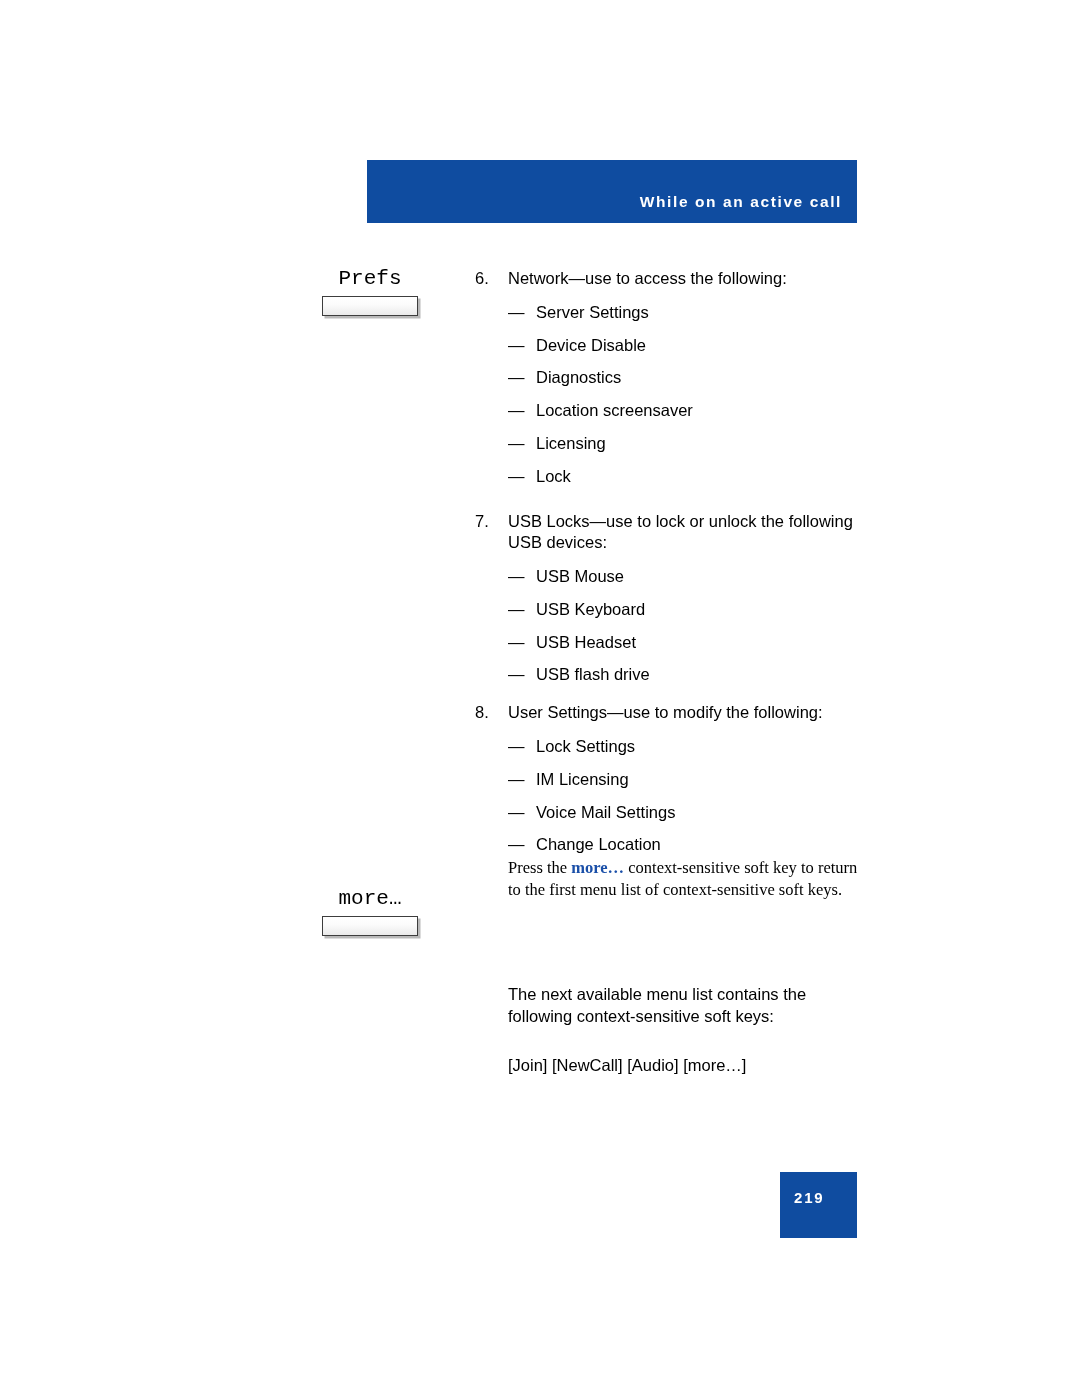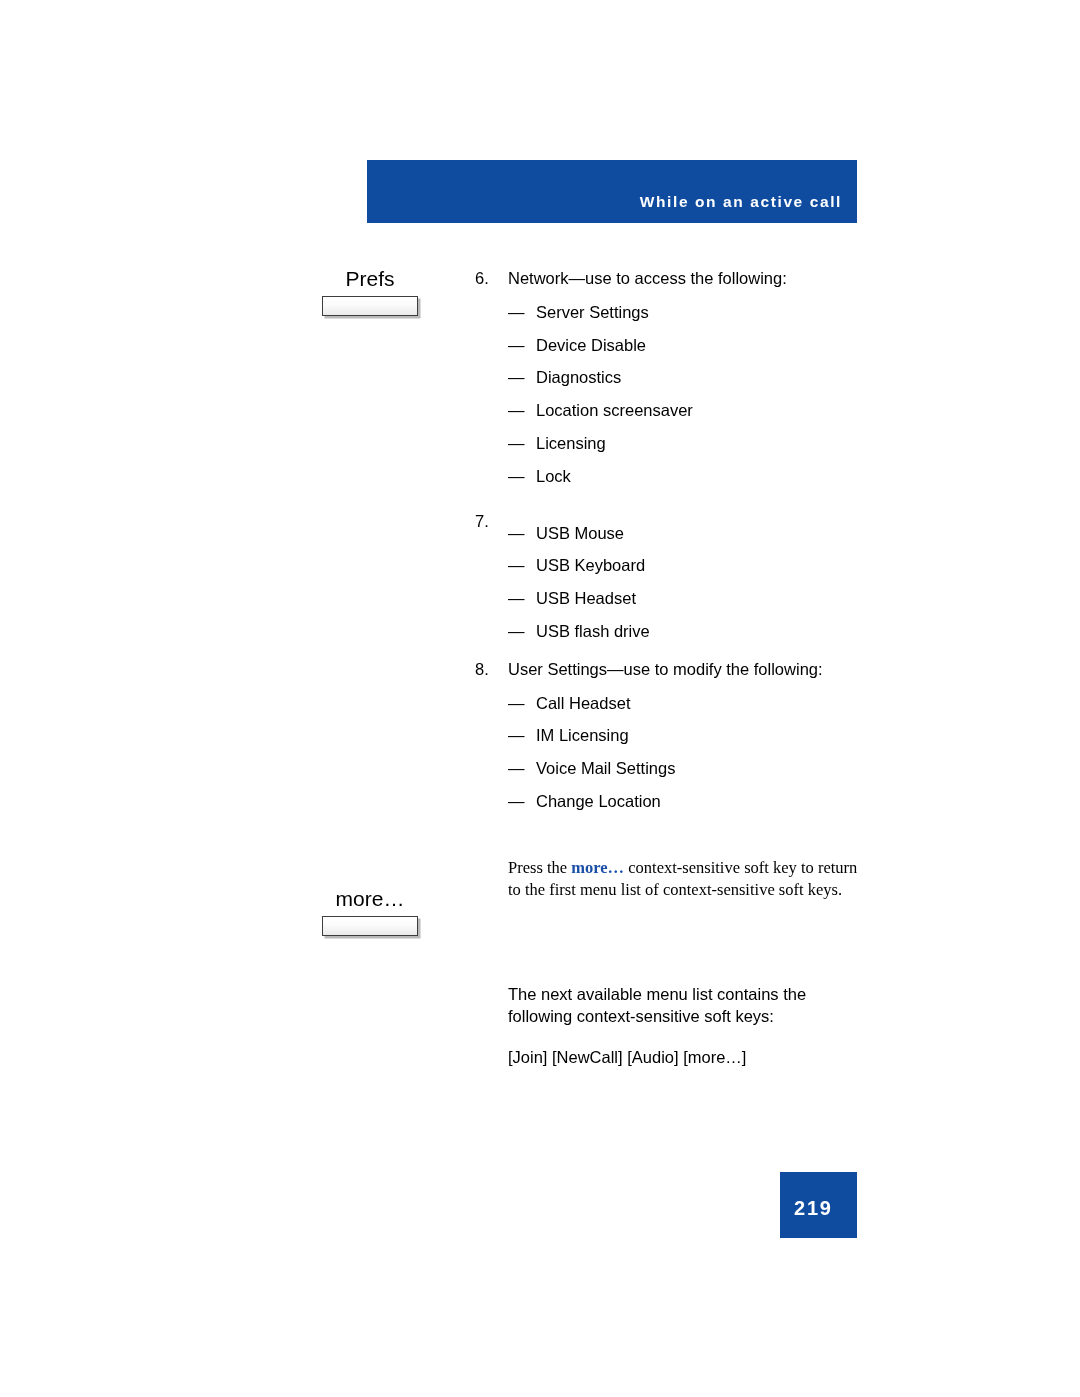--- a/index.html
+++ b/index.html
@@ -53,21 +53,21 @@
     position: absolute;
     left: 300px;
     width: 140px;
     text-align: center;
   }
 
   .softkey-callout.prefs { top: 268px; }
   .softkey-callout.more  { top: 888px; }
 
   .softkey-label {
-    font-family: Liberation Sans, sans-serif;
+    font-family: Liberation Mono, monospace;
     font-size: 21px;
     color: #000000;
     line-height: 1.05;
     margin-bottom: 6px;
     white-space: nowrap;
   }
 
   .softkey-button {
     width: 96px;
     height: 20px;
@@ -142,46 +142,45 @@
     line-height: 1.38;
   }
 
   .emph-blue {
     color: #1a4fa8;
     font-weight: bold;
   }
 
   .softkey-line {
     padding-left: 33px;
-    margin-top: 18px;
+    margin-top: 26px;
     font-size: 16.5px;
     color: #000000;
     line-height: 1.38;
   }
 
   
   .page-number-box {
     position: absolute;
     left: 780px;
     top: 1172px;
     width: 77px;
     height: 66px;
     background: #0f4ca0;
     box-sizing: border-box;
   }
 
   .page-number {
     color: #ffffff;
-    font-size: 20px;
+    font-size: 15px;
     font-weight: bold;
     letter-spacing: 1.8px;
     padding-left: 14px;
     padding-top: 17px;
     display: block;
-    margin-top: 8px;
   }
 </style>
 </head>
 <body>
 
 <div class="page">
 
   <div class="header-banner">
     <span class="header-title">While on an active call</span>
   </div>
@@ -226,20 +225,21 @@
       <li class="sub-item">
         <span class="dash">—</span>
         <span>Lock</span>
       </li>
     </ul>
 
     <div class="gap-after-list"></div>
 
     <div class="num-item">
       <span class="num">7.</span>
+      <span>USB Locks—use to lock or unlock the following USB devices:</span>
     </div>
     <ul class="sub-list">
       <li class="sub-item">
         <span class="dash">—</span>
         <span>USB Mouse</span>
       </li>
       <li class="sub-item">
         <span class="dash">—</span>
         <span>USB Keyboard</span>
       </li>
@@ -255,21 +255,21 @@
 
     <div class="gap-small"></div>
 
     <div class="num-item">
       <span class="num">8.</span>
       <span>User Settings—use to modify the following:</span>
     </div>
     <ul class="sub-list">
       <li class="sub-item">
         <span class="dash">—</span>
-        <span>Call Headset</span>
+        <span>Lock Settings</span>
       </li>
       <li class="sub-item">
         <span class="dash">—</span>
         <span>IM Licensing</span>
       </li>
       <li class="sub-item">
         <span class="dash">—</span>
         <span>Voice Mail Settings</span>
       </li>
       <li class="sub-item">

